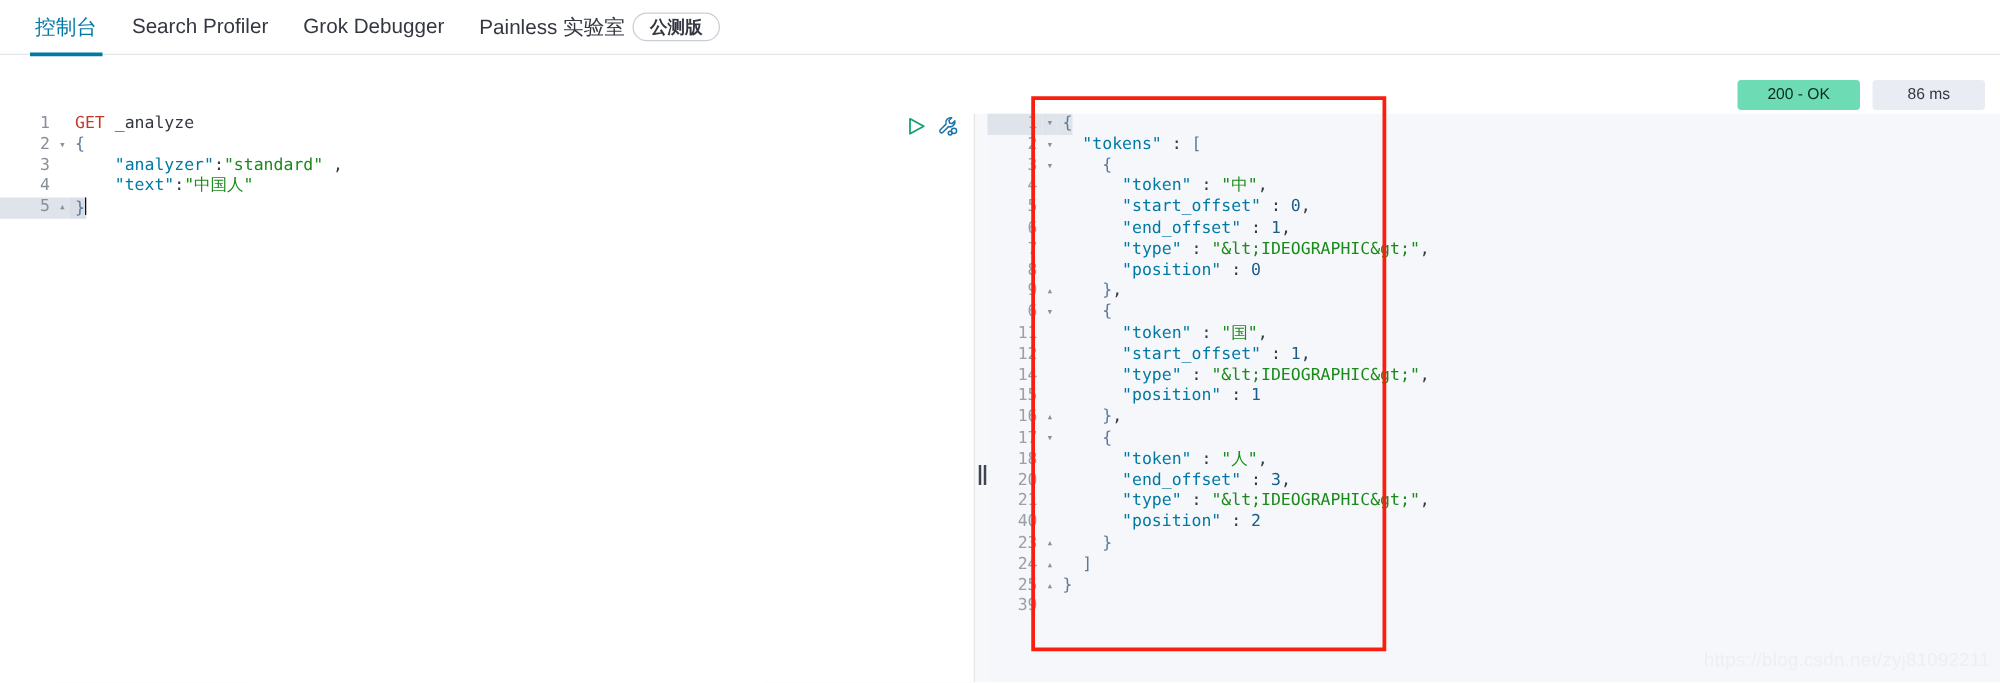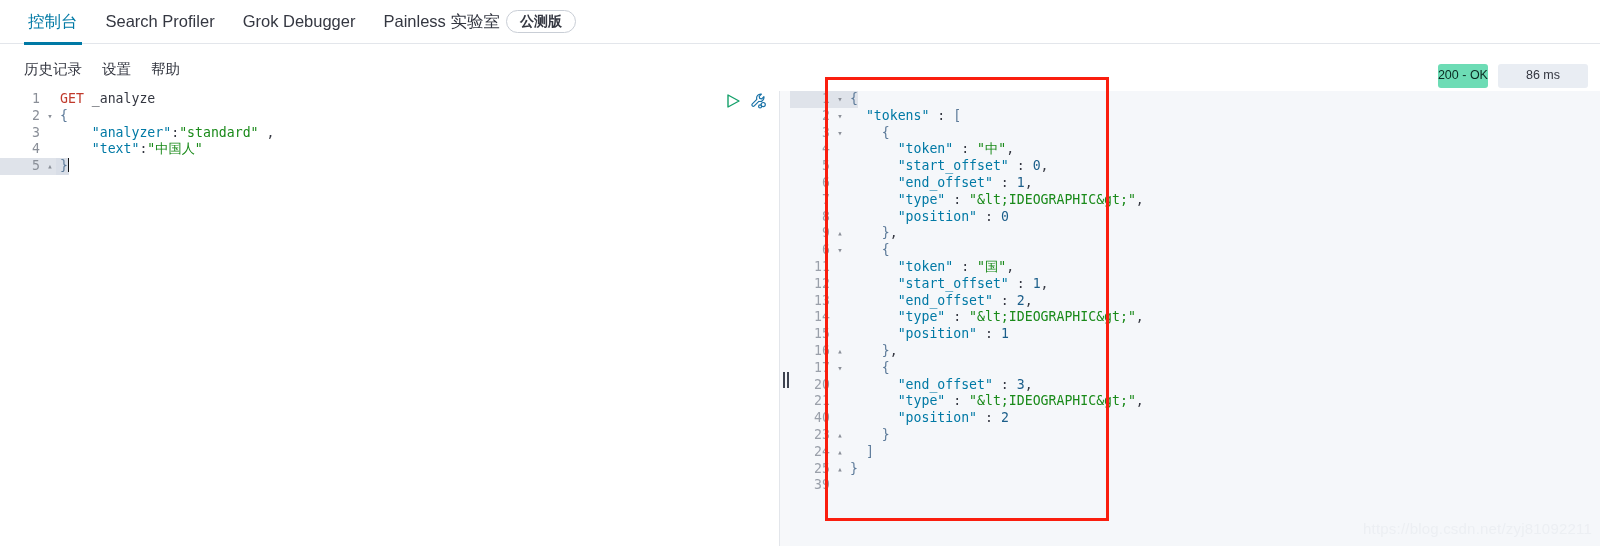--- a/index.html
+++ b/index.html
@@ -61,21 +61,21 @@
     padding: 4px 10px; cursor: pointer; white-space: nowrap;
   }
 
   
   .statuswrap {
     position: absolute; right: 12px; top: 64px;
     display: flex; align-items: center; gap: 10px;
   }
   .status-ok {
     background: #6ddcb5; color: #0b2b22;
-    font-size: 12.5px; padding: 4px 0; border-radius: 3px;
+    font-size: 12.5px; padding: 4px 24px; border-radius: 3px;
     line-height: 1.25;
   }
   .status-time {
     background: #e9edf3; color: #343741;
     font-size: 12.5px; padding: 4px 28px; border-radius: 3px;
     line-height: 1.25;
   }
 
   
   .pane-left {
@@ -196,25 +196,20 @@
     </div>
     <div class="tab">
       <span>Grok Debugger</span>
     </div>
     <div class="tab">
       <span>Painless 实验室</span>
       <span class="beta-badge">公测版</span>
     </div>
   </div>
 
-  <div class="menubar">
-    <div class="mitem">历史记录</div>
-    <div class="mitem">设置</div>
-    <div class="mitem">帮助</div>
-  </div>
 
   <div class="statuswrap">
     <div class="status-ok">200 - OK</div>
     <div class="status-time">86 ms</div>
   </div>
 
   <div class="pane-left-white"></div>
   <div class="pane-left-bg"></div>
 
   <div class="pane-left code">
@@ -325,45 +320,45 @@
           <span class="gutter">11</span>
           <span class="fold"></span>
           <span class="codetext"><span style="white-space:pre">      </span><span class="t-key">"token"</span> : <span class="t-str">"国"</span>,</span>
         </div>
         <div class="rowline">
           <span class="gutter">12</span>
           <span class="fold"></span>
           <span class="codetext"><span style="white-space:pre">      </span><span class="t-key">"start_offset"</span> : <span class="t-num">1</span>,</span>
         </div>
         <div class="rowline">
-          <span class="gutter">13</span>
-          <span class="fold"></span>
-          <span class="codetext"><span style="white-space:pre">      </span><span class="t-key">"end_offset"</span> : <span class="t-num">2</span>,</span>
-        </div>
-        <div class="rowline">
           <span class="gutter">14</span>
           <span class="fold"></span>
           <span class="codetext"><span style="white-space:pre">      </span><span class="t-key">"type"</span> : <span class="t-str">"&amp;lt;IDEOGRAPHIC&amp;gt;"</span>,</span>
         </div>
         <div class="rowline">
           <span class="gutter">15</span>
           <span class="fold"></span>
           <span class="codetext"><span style="white-space:pre">      </span><span class="t-key">"position"</span> : <span class="t-num">1</span></span>
         </div>
         <div class="rowline">
           <span class="gutter">16</span>
           <span class="fold">▴</span>
           <span class="codetext"><span style="white-space:pre">    </span><span class="t-brace">}</span>,</span>
         </div>
         <div class="rowline">
           <span class="gutter">17</span>
           <span class="fold">▾</span>
           <span class="codetext"><span style="white-space:pre">    </span><span class="t-brace">{</span></span>
         </div>
         <div class="rowline">
+          <span class="gutter">18</span>
+          <span class="fold"></span>
+          <span class="codetext"><span style="white-space:pre">      </span><span class="t-key">"token"</span> : <span class="t-str">"人"</span>,</span>
+        </div>
+        <div class="rowline">
           <span class="gutter">20</span>
           <span class="fold"></span>
           <span class="codetext"><span style="white-space:pre">      </span><span class="t-key">"end_offset"</span> : <span class="t-num">3</span>,</span>
         </div>
         <div class="rowline">
           <span class="gutter">21</span>
           <span class="fold"></span>
           <span class="codetext"><span style="white-space:pre">      </span><span class="t-key">"type"</span> : <span class="t-str">"&amp;lt;IDEOGRAPHIC&amp;gt;"</span>,</span>
         </div>
         <div class="rowline">

